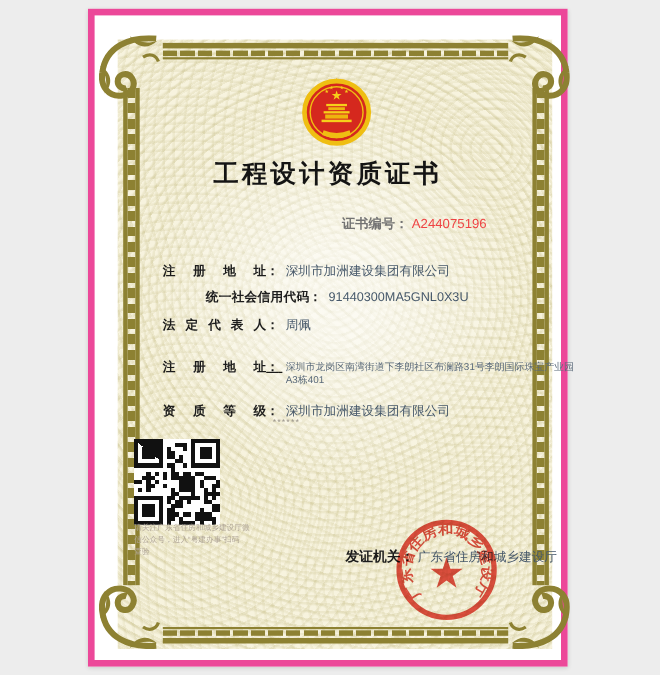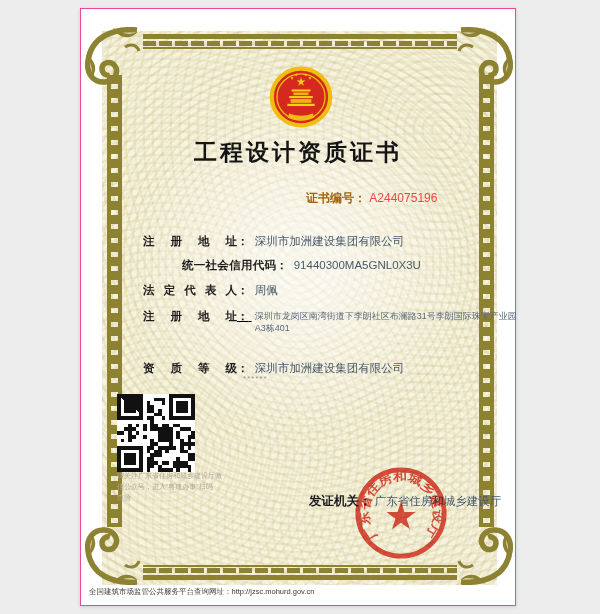--- a/index.html
+++ b/index.html
@@ -1,21 +1,21 @@
 <!DOCTYPE html>
 <html><head>
 <meta charset="utf-8">
 <style>
   * { margin:0; padding:0; box-sizing:border-box; }
   html,body { background:#ededed; }
   body { font-family:"Liberation Sans", sans-serif; }
   .stage { position:relative; width:600px; height:614px; background:#ededed; overflow:hidden; }
   .page {
     position:absolute; left:80px; top:8px; width:436px; height:598px;
-    background:#ffffff; border:1px solid #ec4899;
+    background:#ffffff; border:6px solid #ec4899;
     box-shadow:0 1px 4px rgba(0,0,0,.14);
   }
   
   .guilloche {
     position:absolute; left:21px; top:22px; width:395px; height:554px;
     background-color:#f7f3de;
     background-image:
       radial-gradient(circle at 50% 42%, rgba(255,255,255,.6) 0 10%, rgba(255,255,255,0) 45%),
       repeating-radial-gradient(circle at 50% 42%, rgba(176,165,95,.14) 0 1.5px, rgba(255,255,255,0) 3px 7px),
       repeating-radial-gradient(circle at 16% 76%, rgba(176,165,95,.12) 0 1.5px, rgba(255,255,255,0) 3px 8px),
@@ -43,21 +43,21 @@
   .corner.bl { transform:scaleY(-1); }
   .corner.br { transform:scale(-1,-1); }
   
   .emblem { position:absolute; left:187px; top:56px; width:66px; height:64px; }
   .title {
     position:absolute; left:0; top:128px; width:100%;
     text-align:center; font-size:23px; font-weight:700; color:#141414;
     letter-spacing:3px;
   }
   .certno { position:absolute; left:225px; top:181px; font-size:12px; }
-  .certno .lbl { font-weight:700; color:#a16207; }
+  .certno .lbl { font-weight:700; color:#737373; }
   .certno .val { color:#ef4444; }
   
   .row { position:absolute; left:62px; font-size:11.5px; white-space:nowrap; }
   .row .lbl {
     display:inline-block; width:94px; vertical-align:top;
     font-weight:700; color:#1c1c1c;
     text-align:justify; text-align-last:justify;
   }
   .row .colon { font-weight:700; color:#1c1c1c; }
   .row .val { color:#46586a; margin-left:3px; }
@@ -157,21 +157,21 @@
       <span class="val">深圳市加洲建设集团有限公司</span>
     </div>
     <div class="row" style="top:249px;padding-left:39px;">
       <span class="lbl">统一社会信用代码</span><span class="colon">：</span>
       <span class="val">91440300MA5GNL0X3U</span>
     </div>
     <div class="row" style="top:274px;">
       <span class="lbl">法定代表人</span><span class="colon">：</span>
       <span class="val">周佩</span>
     </div>
-    <div class="row" style="top:300px;text-decoration:underline;">
+    <div class="row" style="top:312px;text-decoration:underline;">
       <span class="lbl">注册地址</span><span class="colon">：</span>
       <span class="val small">深圳市龙岗区南湾街道下李朗社区布澜路31号李朗国际珠宝产业园A3栋401</span>
     </div>
     <div class="row" style="top:352px;">
       <span class="lbl">资质等级</span><span class="colon">：</span>
       <span class="val">深圳市加洲建设集团有限公司</span>
       <span class="note">******</span>
     </div>
 
     <svg class="qr" viewBox="0 0 21 21" shape-rendering="crispEdges">
@@ -202,17 +202,16 @@
       <defs>
         <path id="sealArc" d="M 25.96,74.04 A 34,34 0 1 1 74.04,74.04" fill="none"></path>
       </defs>
       <text font-size="12.5" fill="#dd3a2c" font-weight="700">
         <textPath href="#sealArc" startOffset="0" textLength="158" lengthAdjust="spacingAndGlyphs">广东省住房和城乡建设厅</textPath>
       </text>
       <polygon points="0,-1 0.225,-0.31 0.951,-0.31 0.363,0.118 0.588,0.809 0,0.382 -0.588,0.809 -0.363,0.118 -0.951,-0.31 -0.225,-0.31" transform="translate(50,54) scale(16)" fill="#dd3a2c"></polygon>
     </svg>
 
     <div class="footer">
-      <div class="f1">全国建筑市场监管公共服务平台查询网址：http://jzsc.mohurd.gov.cn</div>
     </div>
 
   </div>
 </div>
 
 </body></html>

